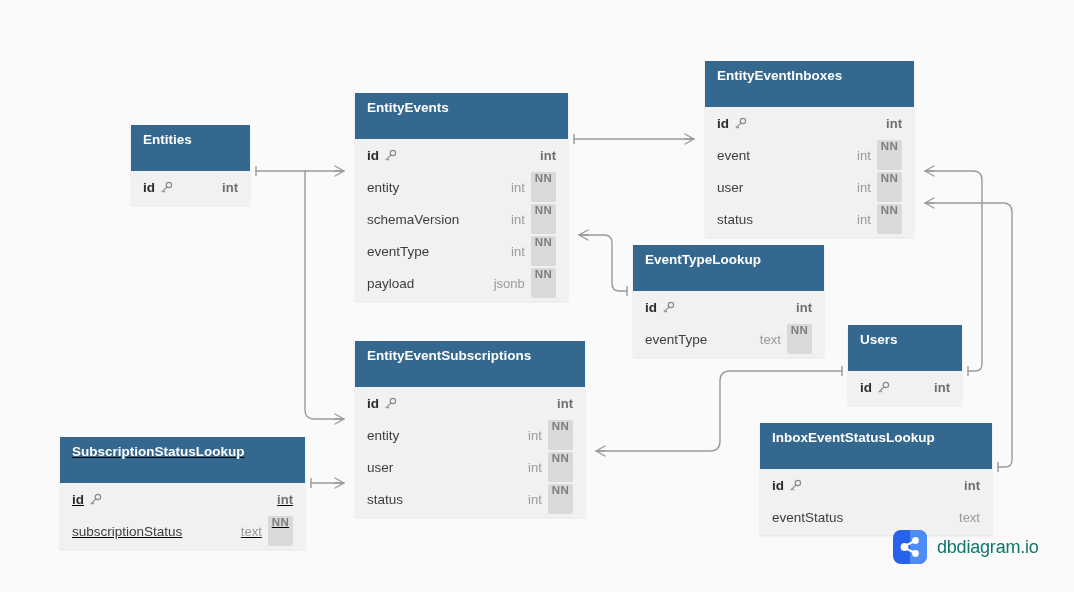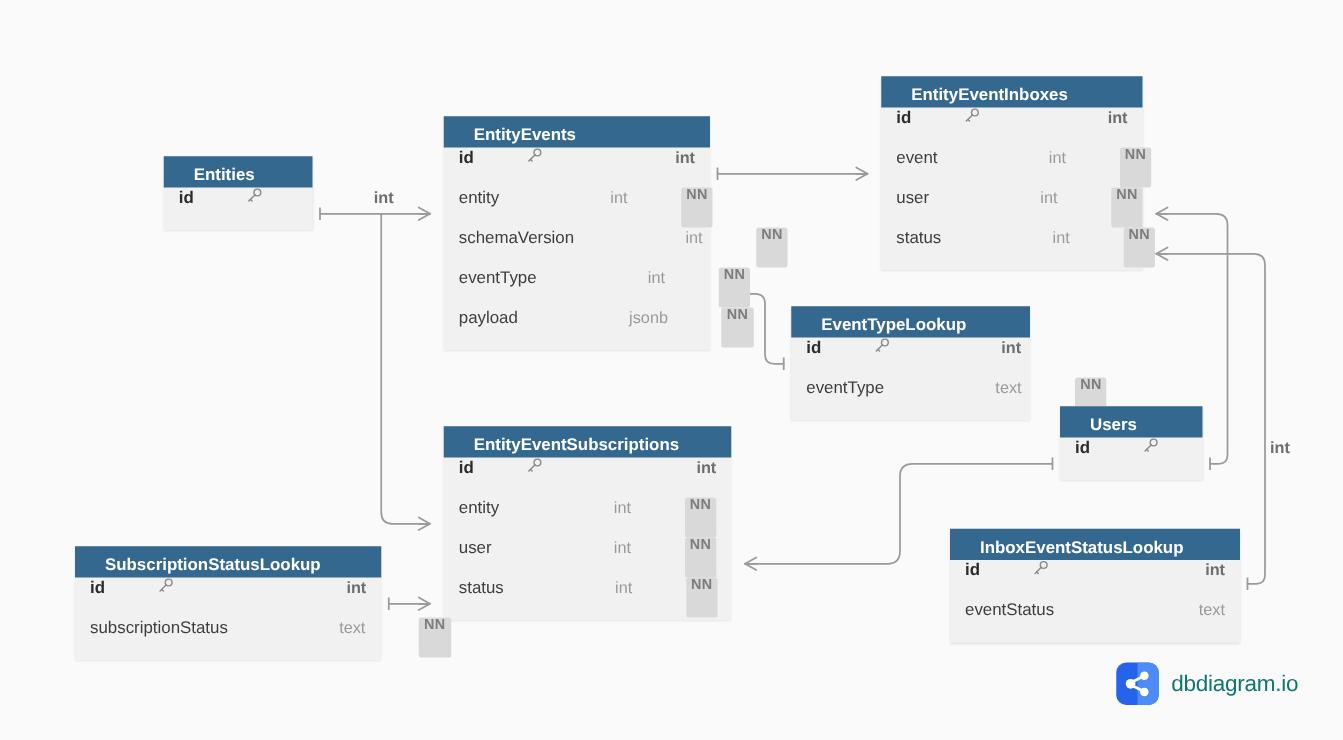--- a/index.html
+++ b/index.html
@@ -19,39 +19,39 @@
     position: absolute; left: 0; top: 0;
     width: 1074px; height: 592px;
     pointer-events: none;
   }
   .table {
     position: absolute;
     background: #f1f1f1;
     box-shadow: 0 1px 2px rgba(0,0,0,0.10);
   }
   .tbl-header {
-    height: 25px;
+    height: 46px;
     background: #35688f;
     color: #ffffff;
     font-size: 13.5px;
     font-weight: bold;
     line-height: 30px;
-    padding: 0 24px;
+    padding: 0 12px;
     white-space: nowrap;
     overflow: hidden;
   }
   .tbl-body { padding-bottom: 2px; }
   .field {
     height: 32px;
     display: flex;
+    align-items: center;
     padding: 0 12px;
     font-size: 13.5px;
     color: #3e3e3e;
     white-space: nowrap;
-    gap: 37px;
   }
   .fname { flex: 0 0 auto; }
   .fname.pk { font-weight: bold; color: #2c2c2c; }
   .spacer { flex: 1 1 auto; }
   .ftype {
     color: #9a9a9a;
     font-size: 13px;
     margin-left: 15px;
   }
   .ftype.pk-type { color: #6e6e6e; font-weight: bold; }
@@ -315,21 +315,21 @@
             <span class="spacer"></span>
             <span class="ftype pk-type">int</span>
           </div>
           <div class="field">
             <span class="fname">eventStatus</span>
             <span class="spacer"></span>
             <span class="ftype">text</span>
           </div>
         </div>
       </div>
-      <div class="table" style="left: 60px; top: 437px; width: 245px;">
+      <div class="table" style="left: 60px; top: 437px; width: 245px; text-decoration: underline;">
         <div class="tbl-header">SubscriptionStatusLookup</div>
         <div class="tbl-body">
           <div class="field">
             <span class="fname pk">id</span>
             <span class="keyicon">
               <svg viewBox="0 0 14 14" width="13" height="13">
                 <circle cx="9.6" cy="4.3" r="2.9" fill="none" stroke="#8a8a8a" stroke-width="1.25"></circle>
                 <path d="M7.6 6.3 L2.2 11.7" stroke="#8a8a8a" stroke-width="1.25" fill="none" stroke-linecap="round"></path>
                 <path d="M3.6 10.3 L5.0 11.7" stroke="#8a8a8a" stroke-width="1.25" fill="none" stroke-linecap="round"></path>
               </svg>

